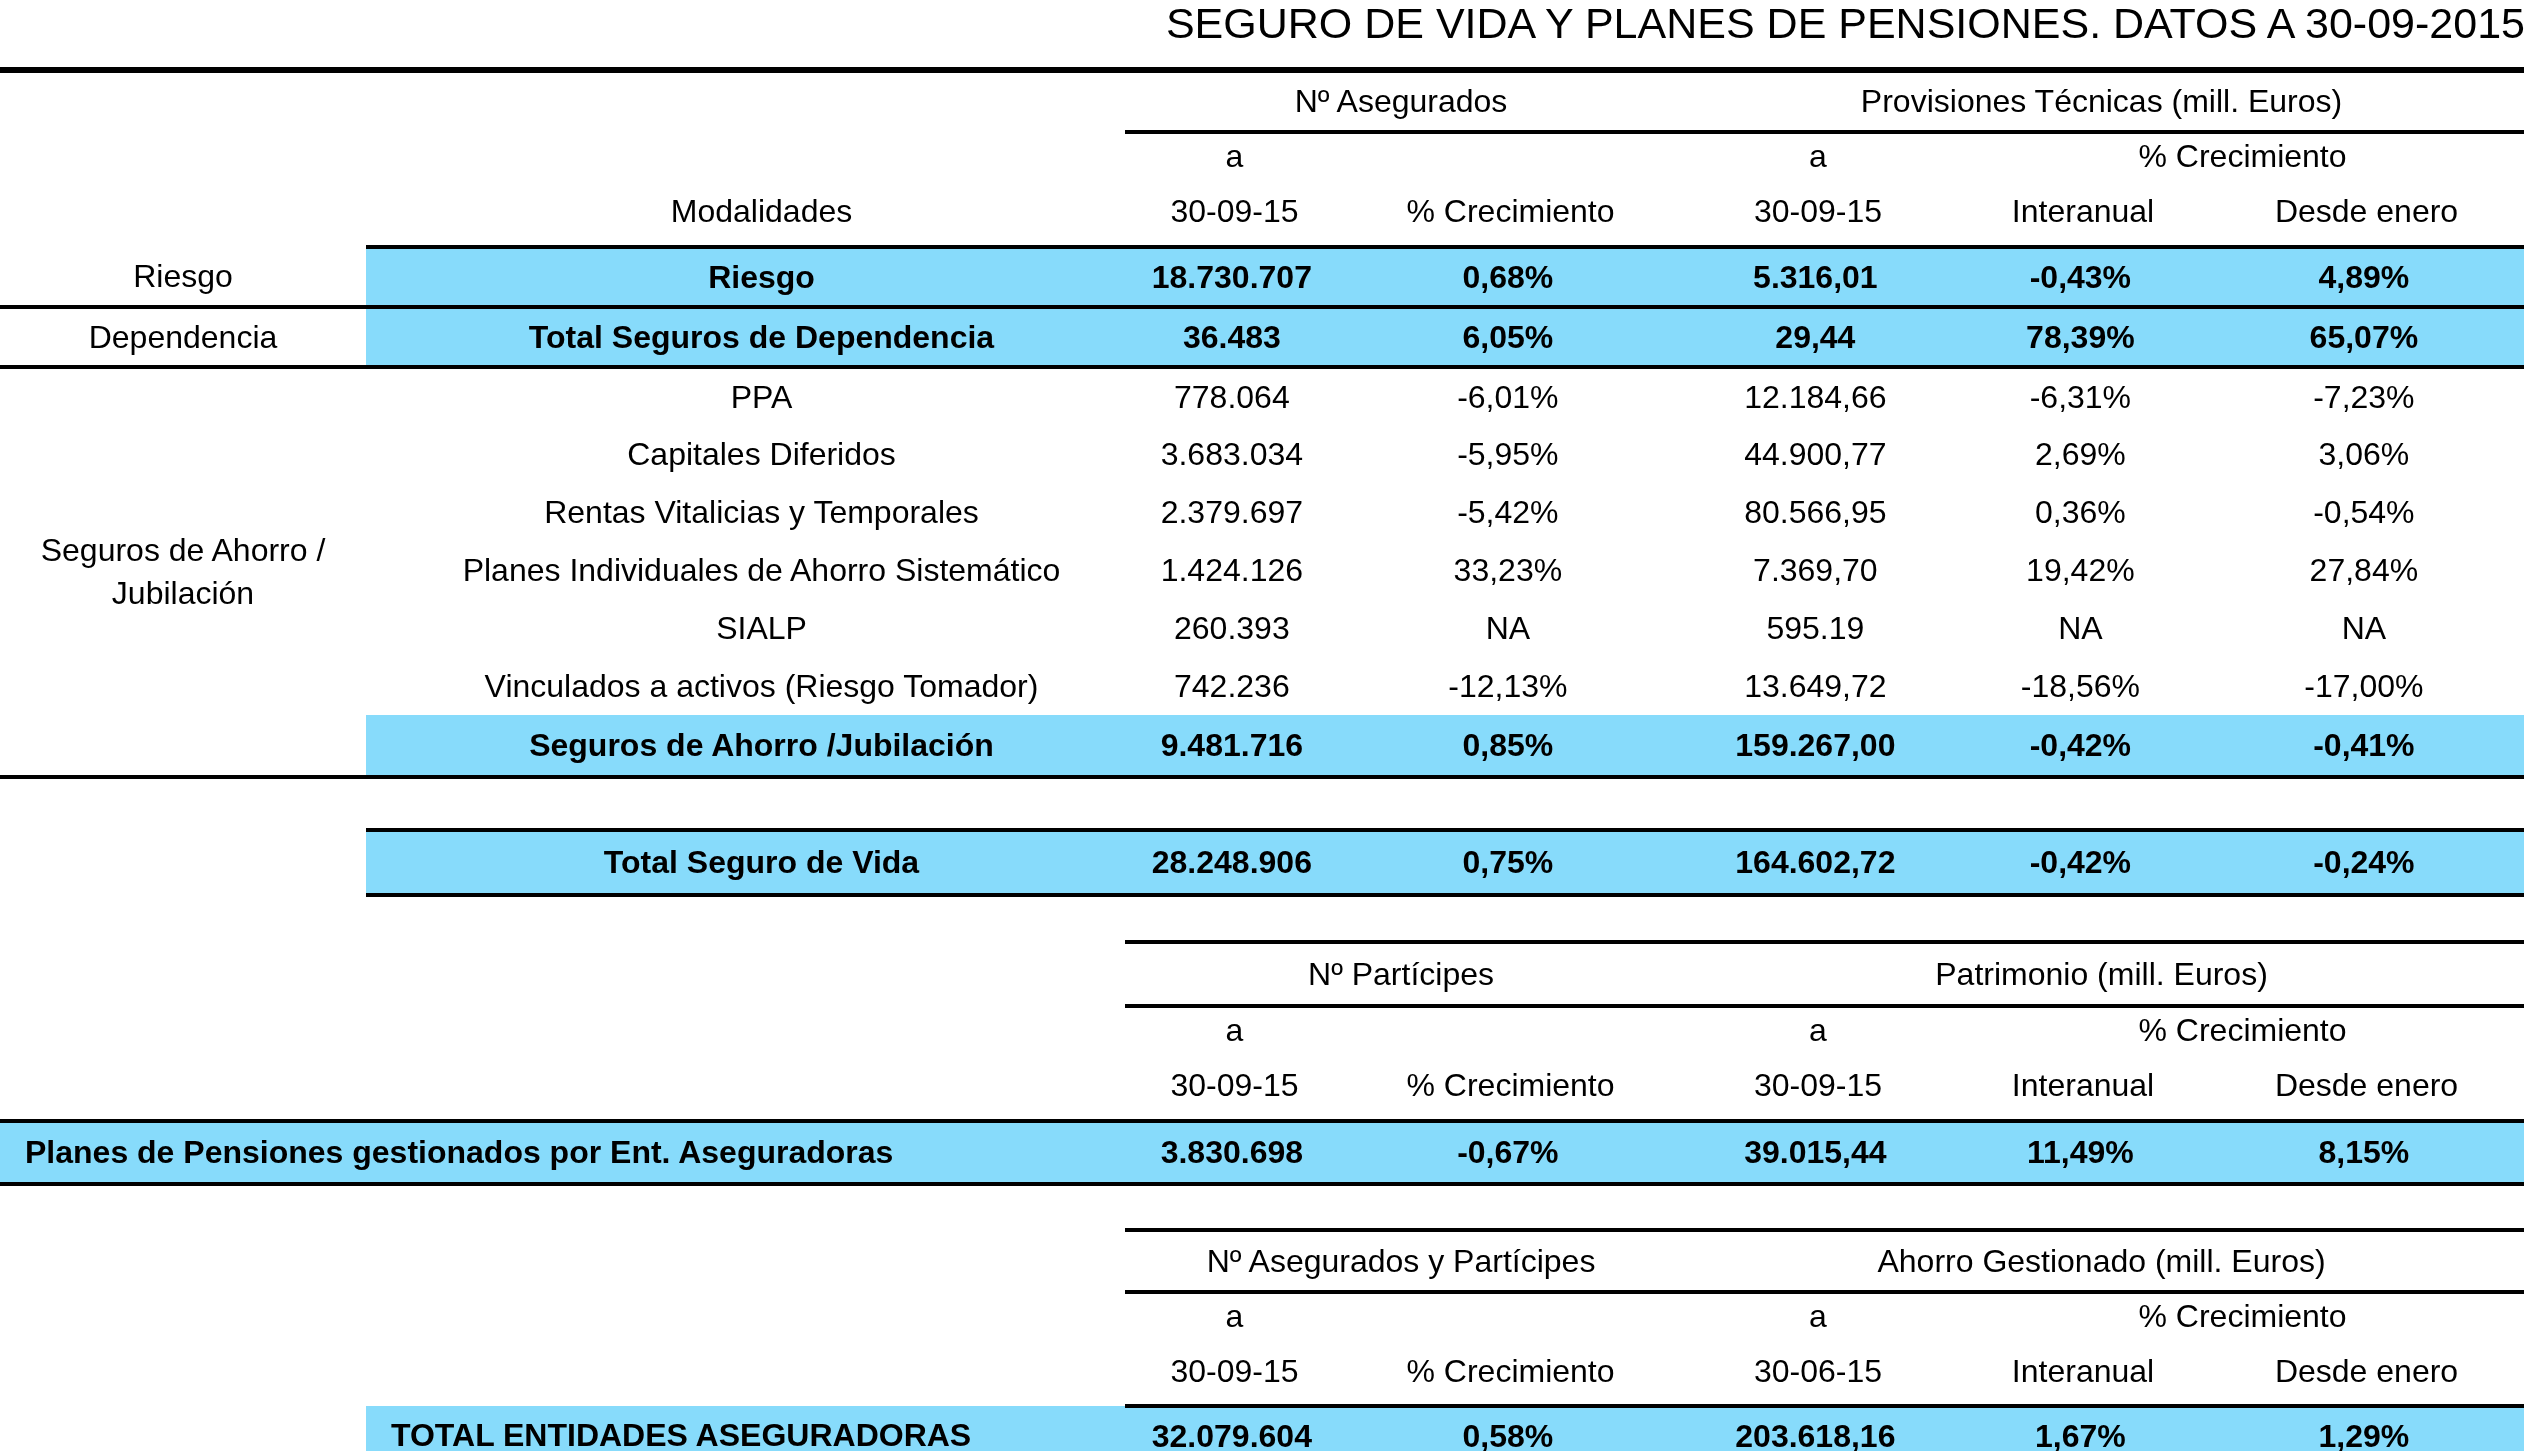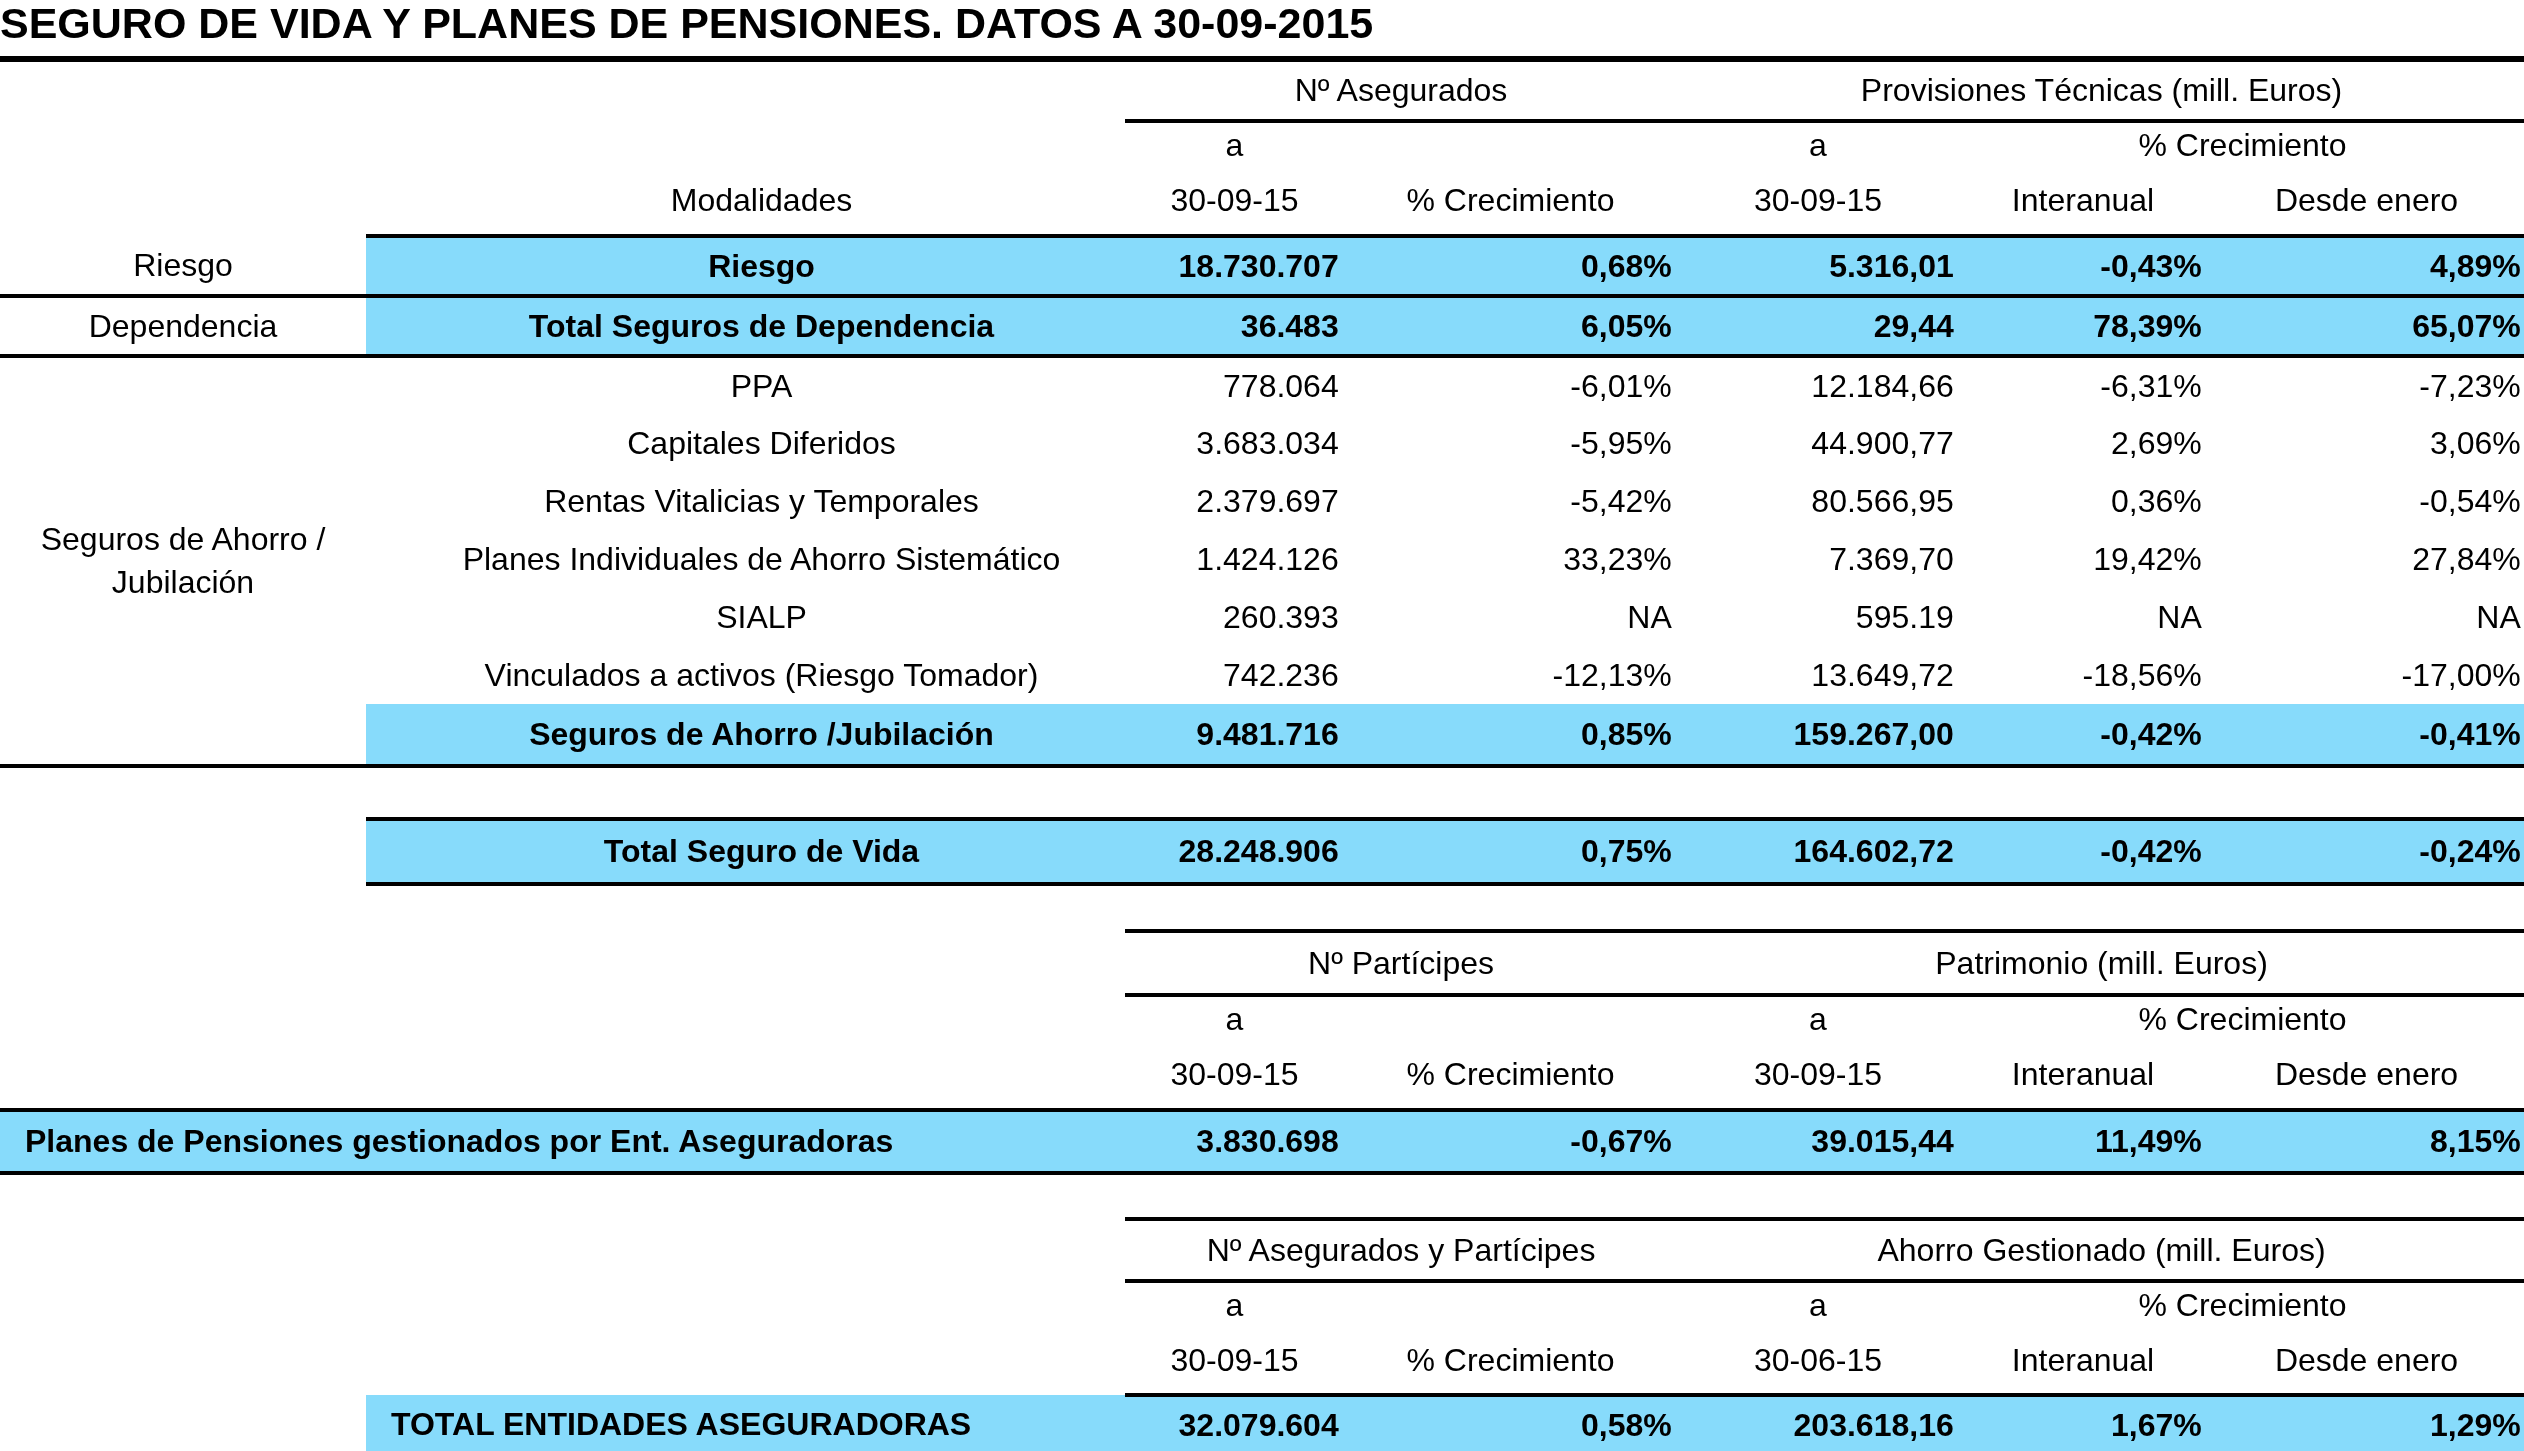--- a/index.html
+++ b/index.html
@@ -4,42 +4,42 @@
 <style>
   * { box-sizing: border-box; }
   html, body { margin: 0; padding: 0; background: #ffffff; }
   .page {
     width: 2525px; height: 1451px;
     font-family: "Liberation Sans", sans-serif;
     color: #000; background: #fff;
     overflow: hidden;
   }
   .title {
-    height: 62px;
+    height: 73px;
     border-bottom: 6.1px solid #000;
-    font-weight: 700;
+    font-weight: 400;
     font-size: 43px;
     line-height: 47px;
-    text-align: left;
+    text-align: right;
     white-space: nowrap;
   }
   table.main {
     width: 2525px;
     border-collapse: collapse;
     table-layout: fixed;
   }
   td {
     padding: 0;
     font-size: 32px;
     white-space: nowrap;
     vertical-align: middle;
     overflow: hidden;
   }
   .ctr  { text-align: center; }
-  .num  { text-align: right; padding-right: 5.3px; }
+  .num  { text-align: center; padding-right: 5.3px; }
   .lbl  { text-align: center; padding-left: 32px; }
   .lblf { text-align: left; padding-left: 25px; }
   .grp  { text-align: center; }
   .grp-span { text-align: center; white-space: normal; line-height: 1.35; padding: 0 22px; }
   .hl   { background: var(--hl, #87DBFB); }
   .b    { font-weight: 700; }
   .bb   { border-bottom: 4.4px solid #000; }
   .bt   { border-top: 4.4px solid #000; }
 </style>
 </head>

